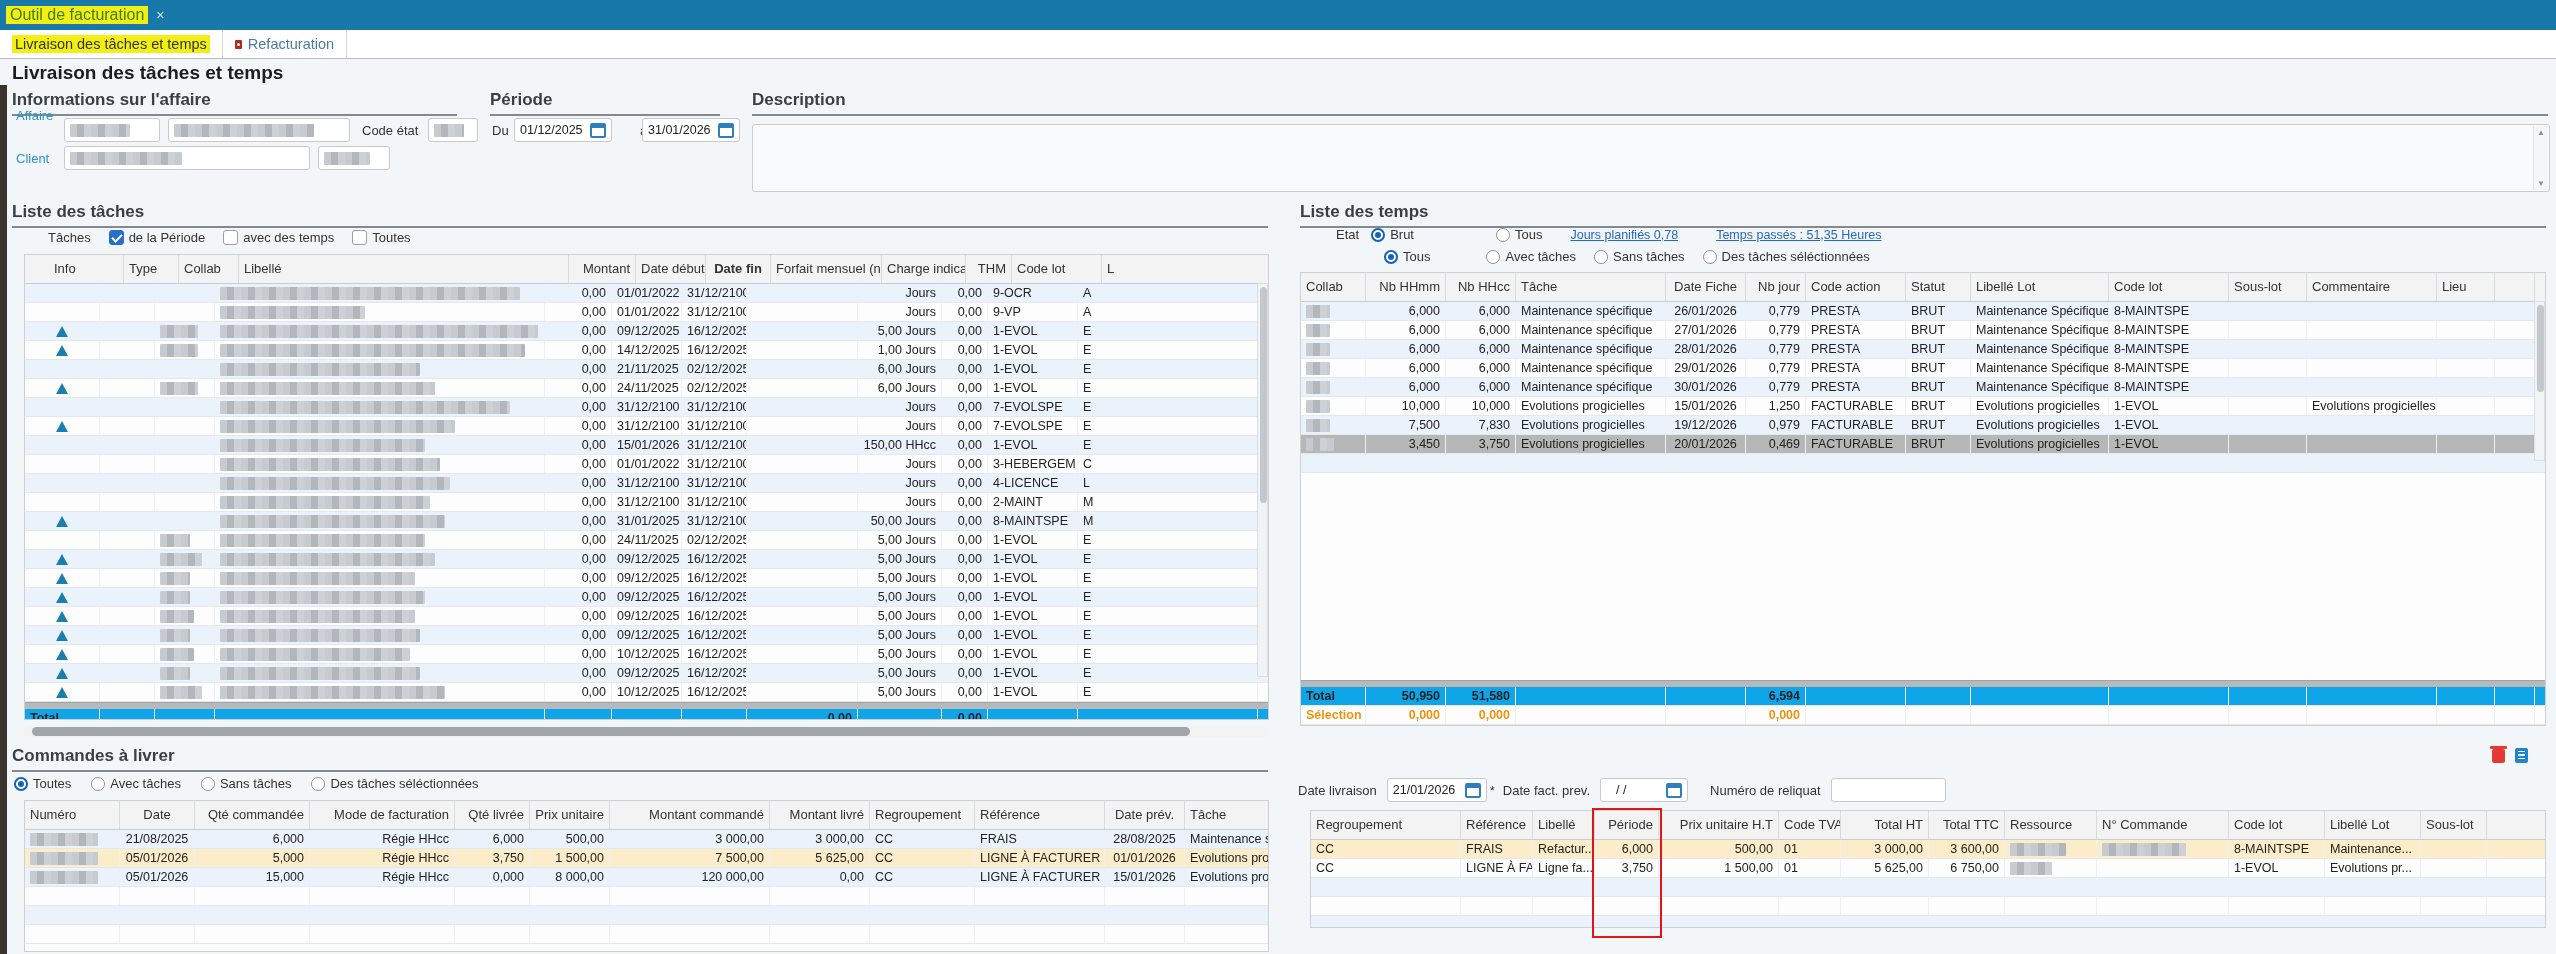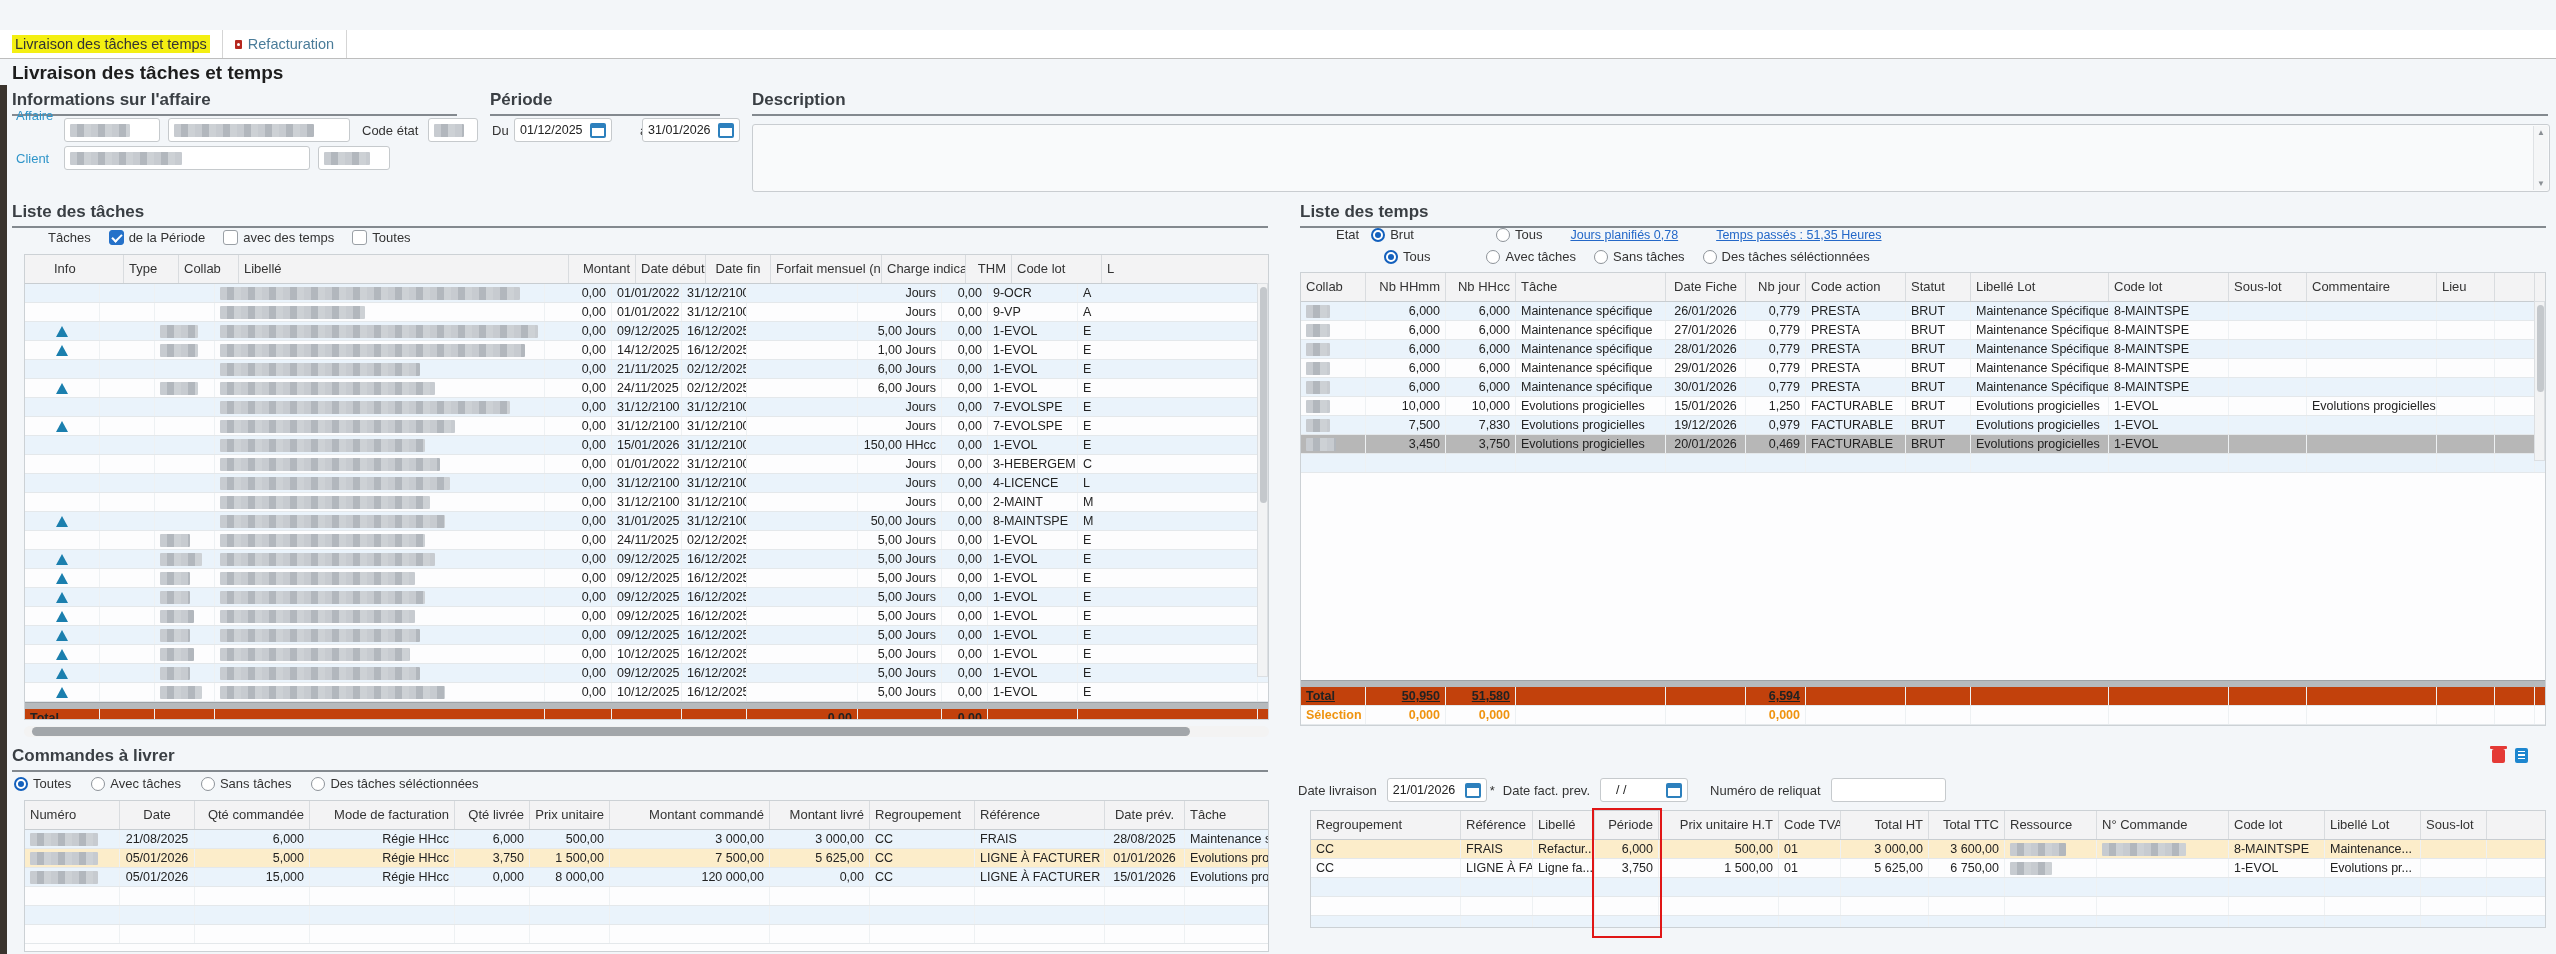--- a/index.html
+++ b/index.html
@@ -44,41 +44,45 @@
   .trow{display:flex;height:18px;line-height:18px;border-bottom:1px solid #e4e8eb;flex:none;}
   .cell{font-size:12.5px;padding:0 5px;border-right:1px solid #eef1f3;white-space:nowrap;overflow:hidden;box-sizing:border-box;flex:none;}
   .odd{background:#eaf3fb;}
   .even{background:#fdfdfe;}
   .sel-gray{background:#b7b7b7;}
   .sel-cream{background:#fcedca;}
   .r{text-align:right;}
   .c{text-align:center;}
   .fill{flex:1;background:#fdfdfe;}
   .hsb{height:6px;background:#b6babd;border-top:1px solid #9da2a6;flex:none;}
-  .total{background:#c2410c;font-weight:bold;text-decoration:underline;}
+  .total{background:#0ea5e9;font-weight:bold;}
   .selrow{background:#fdfdfe;color:#ef930f;font-weight:bold;}
   .tri{width:0;height:0;border-left:6px solid transparent;border-right:6px solid transparent;border-bottom:11px solid #1b7fae;display:inline-block;vertical-align:middle;}
   .vscroll{width:11px;background:#f2f3f4;border:1px solid #dcdfe2;box-sizing:border-box;}
   .vthumb{position:absolute;left:2px;width:7px;top:3px;height:55%;background:#c4c8cc;border-radius:4px;}
   .outer-sb{height:11px;background:#f3f3f3;border-radius:6px;}
   .outer-thumb{position:absolute;left:8px;top:1px;height:9px;width:93%;background:#a2a6aa;border-radius:5px;}
   .descbox{background:#f9fafb;border:1px solid #c9cdd1;border-radius:3px;}
   .desc-sb{position:absolute;right:1px;top:1px;bottom:1px;width:15px;background:#f5f6f7;border-left:1px solid #dfe2e5;display:flex;flex-direction:column;justify-content:space-between;align-items:center;font-size:8px;color:#8a8f94;padding:2px 0;box-sizing:border-box;}
   .ic-trash{width:13px;height:14px;background:#e43a36;border-radius:2px;position:relative;display:inline-block;}
   .ic-trash:before{content:"";position:absolute;top:-3px;left:-2px;right:-2px;height:3px;background:#e43a36;border-radius:1px;}
   .ic-doc{width:13px;height:15px;background:#1d86cf;border-radius:2px;position:relative;display:inline-block;}
   .ic-doc:after{content:"";position:absolute;left:3px;top:3px;width:7px;height:9px;background:repeating-linear-gradient(#fff 0 1.5px,transparent 1.5px 3.5px);}
   .redbox{border:2px solid #e01616;pointer-events:none;}
   .strip{background:#3a342e;}
 </style>
 </head>
 <body>
 
 <div id="root">
 
+  <div class="abs titlebar">
+    <span class="hl app-title">Outil de facturation</span>
+    <span class="tb-close">×</span>
+  </div>
 
   <div class="abs tabbar">
     <div class="tab">
       <span class="tab1-label">Livraison des tâches et temps</span>
     </div>
     <div class="tab tab2">
       <span class="ic-red"></span>
       <span>Refacturation</span>
     </div>
   </div>
@@ -144,21 +148,21 @@
       </span>
   </div>
   <div class="abs tbl" id="t-taches" style="left:24px;top:254px;width:1245px;height:466px;">
       <div class="thead">
         <div class="hc" style="width: 75px; margin-left: 24px;">Info</div>
         <div class="hc" style="width: 55px;">Type</div>
         <div class="hc" style="width: 60px;">Collab</div>
         <div class="hc" style="width: 330px;">Libellé</div>
         <div class="hc r" style="width: 67px;">Montant</div>
         <div class="hc c" style="width: 70px;">Date début</div>
-        <div class="hc c" style="width: 65px;">Date fin</div>
+        <div class="hc c" style="width: 65px; font-weight: bold;">Date fin</div>
         <div class="hc r" style="width: 111px;">Forfait mensuel (nb jrs)</div>
         <div class="hc r" style="width: 84px;">Charge indicative</div>
         <div class="hc r" style="width: 46px;">THM</div>
         <div class="hc" style="width: 90px;">Code lot</div>
         <div class="hc" style="width: 180px;">L</div>
       </div>
       <div class="trow odd">
         <div class="cell" style="width: 75px;"></div>
         <div class="cell" style="width: 55px;"></div>
         <div class="cell" style="width: 60px;"></div>

